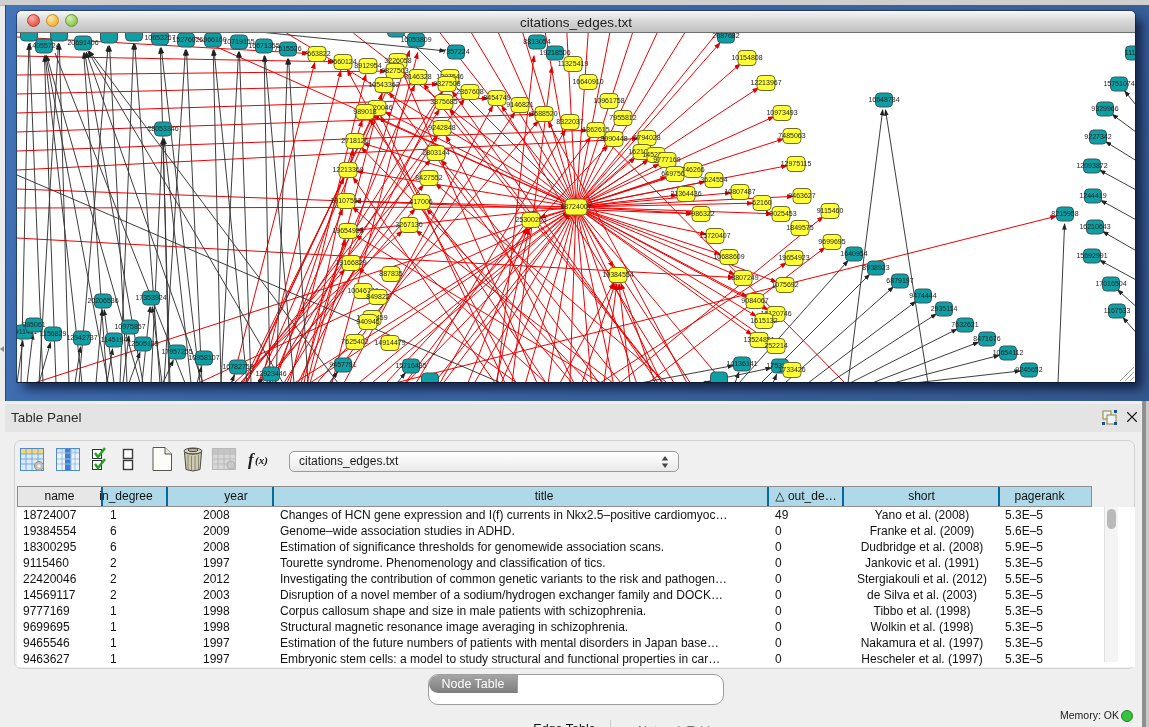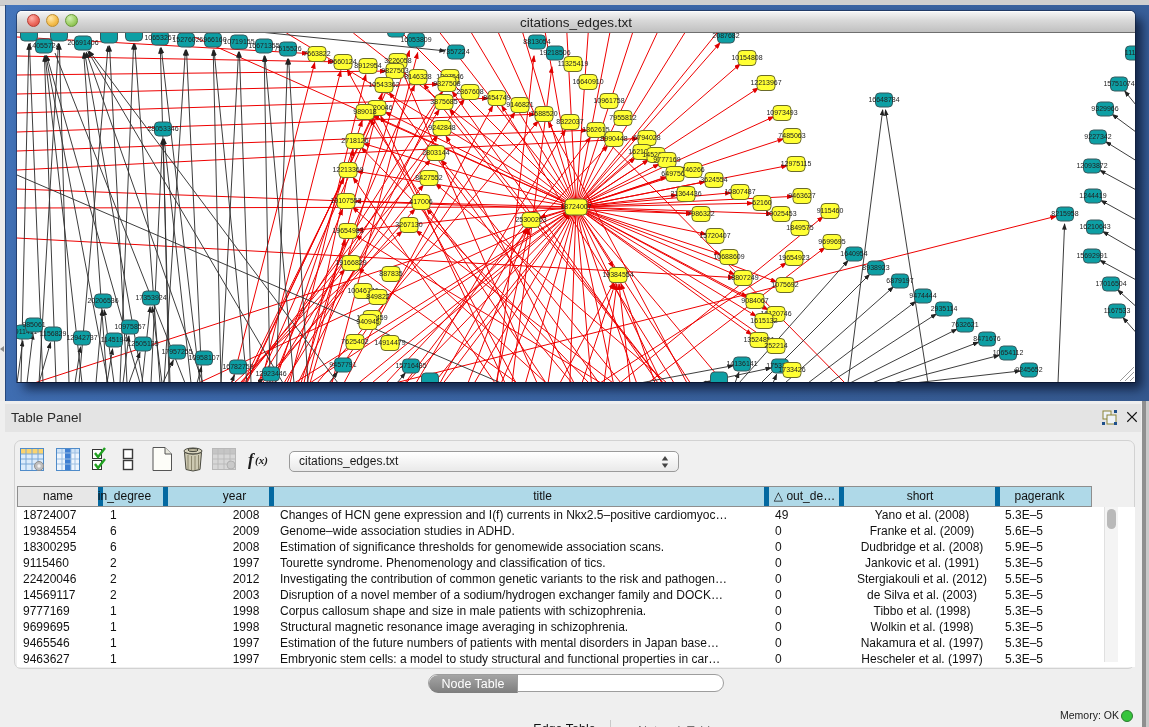--- a/index.html
+++ b/index.html
@@ -36,38 +36,38 @@
 #tptitle { position:absolute; left:0; top:3px; width:1149px; height:28px; }
 #tptitle .txt { position:absolute; left:11px; top:6px; font-size:13.5px; color:#2a2a2a; }
 #container { position:absolute; left:14px; top:39px; width:1121px; height:229px;
   background:#f0f0f0; border:1px solid #d2d2d2; border-radius:7px; }
 #combo { position:absolute; left:289px; top:50px; width:390px; height:21px;
   background:linear-gradient(#ffffff,#f2f2f2 60%,#e9e9e9); border:1px solid #9a9a9a;
   border-radius:5px; font-size:12px; color:#1a1a1a; line-height:19px;
   padding-left:9px; }
 #thead { position:absolute; left:17px; top:85px; width:1075px; height:21px;
   background:#afd9e8; border:1px solid #8e8e8e; }
-#thead .h { position:absolute; top:0; height:19px; border-right:5px solid #0369a1;
+#thead .h { position:absolute; top:0; height:19px; border-right:2px solid #0369a1;
   text-align:center; font-size:12px; color:#111; line-height:19px; }
 #tbody { position:absolute; left:17px; top:106px; width:1118px; height:160px;
   background:#fff; font-size:12px; color:#111; }
 .tr { position:relative; height:16px; white-space:nowrap; }
 .tr div { position:absolute; top:0; height:16px; line-height:16px; overflow:hidden; }
 .c0 { left:6px;   width:85px; }
 .c1 { left:93px;  width:80px; }
-.c2 { left:194px; width:70px;text-align:center; }
+.c2 { left:186px; width:70px; }
 .c3 { left:263px; width:492px; }
 .c4 { left:758px; width:70px; }
 .c5 { left:827px; width:156px; text-align:center; }
 .c6 { left:988px; width:100px; }
 #vsb { position:absolute; left:1104px; top:106px; width:14px; height:155px;
   background:#f4f4f4; border-left:1px solid #e0e0e0; }
 #vsb .thumb { position:absolute; left:2px; top:2px; width:9px; height:20px;
   background:#b9b9b9; border-radius:5px; }
-#tabs { position:absolute; left:428px; top:273px; width:296px; height:18px;
+#tabs { position:absolute; left:428px; top:273px; width:296px; height:31px;
   border:1px solid #9d9d9d; border-radius:10px; background:#fff; font-size:12.5px; }
 #tabs div { position:absolute; top:0; height:18px; line-height:18px; text-align:center; }
 #seg1 { left:0; width:89px; background:linear-gradient(#a5a5a5,#7d7d7d);
   color:#fff; border-radius:9px 0 0 9px; border-right:1px solid #9d9d9d; }
 #seg2 { left:90px; width:92px; color:#111; border-right:1px solid #c9c9c9;margin-top:45px; }
 #seg3 { left:193px; width:111px; color:#737373;margin-top:47px; }
 #mem { position:absolute; left:1060px; top:308px; font-size:10.5px; color:#222; }
 #memdot { position:absolute; left:1121px; top:309px; width:12px; height:12px;
   border-radius:50%; background:#35c53c; border:1px solid #2c7a30; }
 #rstrip { position:absolute; left:1142px; top:401px; width:7px; height:326px;

